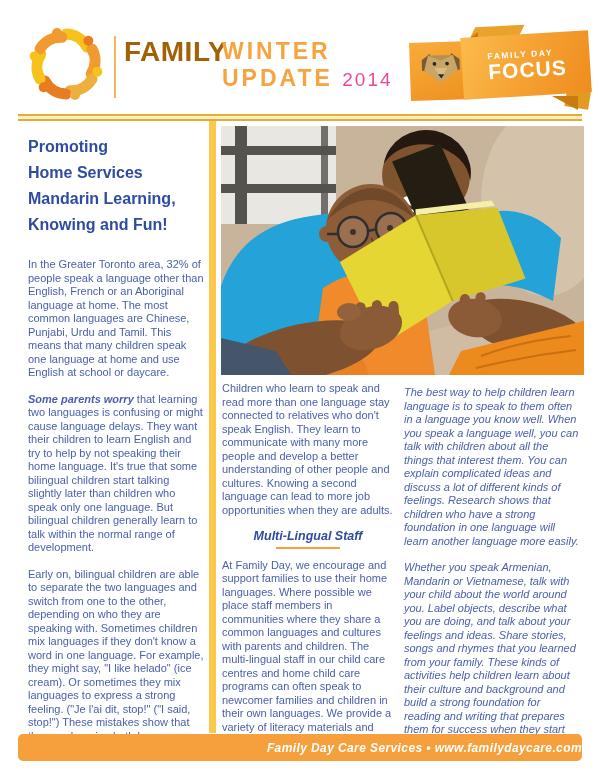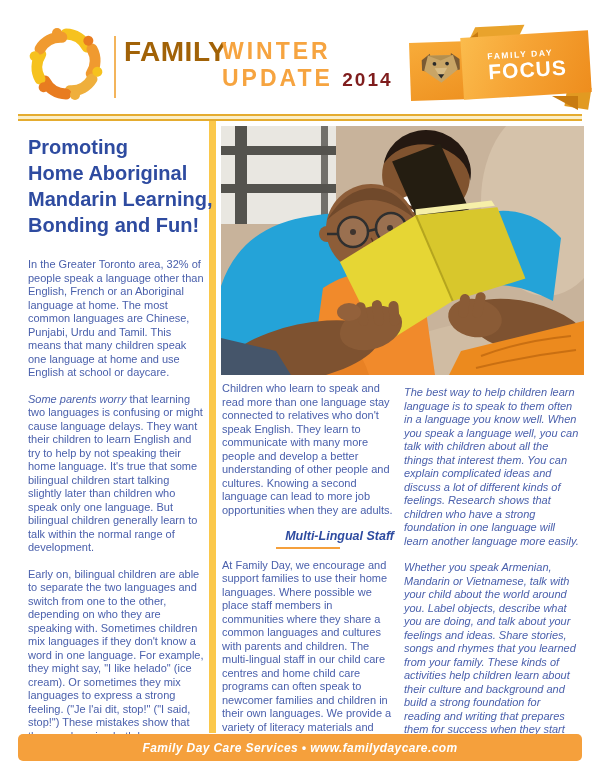--- a/index.html
+++ b/index.html
@@ -7,21 +7,21 @@
         font-family:"Liberation Sans",sans-serif;}
   .abs{position:absolute;}
 
   
   .logo-icon{left:26px;top:24px;width:80px;height:80px;}
   .logo-divider{left:114px;top:36px;width:2px;height:62px;background:#F3B45B;}
   .wordmark{left:124px;top:38px;color:#a16207;font-weight:700;font-size:28px;
             line-height:27px;letter-spacing:.5px;text-align:right;}
   .issue{left:222px;top:38px;color:#F6A440;font-weight:600;font-size:23px;
          line-height:27px;letter-spacing:3px;}
-  .issue .year{font-size:19px;font-weight:700;color:#7f1d1d;letter-spacing:2px;}
+  .issue .year{font-size:19px;font-weight:400;color:#ec4899;letter-spacing:2px;}
 
   
   .badge{left:402px;top:24px;width:188px;height:90px;}
   .badge .fold-top{left:70px;top:2px;width:48px;height:16px;background:#E9A32C;
                    transform:skewX(-28deg) rotate(-3deg);z-index:0;}
   .badge .fold-top-dark{left:60px;top:8px;width:0;height:0;z-index:1;
       border-left:16px solid transparent;border-bottom:12px solid #C87B10;}
   .badge .fold-br{left:164px;top:62px;width:24px;height:22px;background:#E29A21;
                   transform:rotate(9deg);z-index:0;}
   .badge .fold-br-dark{left:150px;top:72px;width:0;height:0;z-index:3;
@@ -36,37 +36,37 @@
   .badge .banner .small{font-size:8.5px;font-weight:600;letter-spacing:1.6px;}
   .badge .banner .big{font-size:21px;font-weight:700;letter-spacing:1px;line-height:22px;}
 
   
   .toprule{left:18px;top:114px;width:564px;height:7px;background:#FBEFC8;
            border-top:2px solid #E5AC2F;border-bottom:2px solid #E5AC2F;box-sizing:border-box;}
   .vstrip{left:209px;top:121px;width:7px;height:612px;background:#FBC84B;}
 
   
   .title{left:28px;top:134px;width:190px;color:#2E4BA0;font-weight:700;
-         font-size:20px;line-height:26px;}
+         font-size:16px;line-height:26px;}
   .bodycol{color:#4A60AC;font-size:11px;line-height:13.5px;}
   .bodycol p{margin:6px 0 13px 0;}
   .col1{left:28px;top:252px;width:176px;}
   .col2{left:222px;top:376px;width:172px;}
   .col3{left:404px;top:380px;width:176px;font-style:italic;}
-  .lead{font-weight:400;font-style:italic;}
-  .subhead{text-align:right;margin:2px 0 10px 0;}
+  .lead{font-weight:700;font-style:italic;}
+  .subhead{text-align:center;margin:2px 0 10px 0;}
   .subhead .sh-text{color:#2E4BA0;font-weight:700;font-style:italic;font-size:12.5px;}
   .subhead .sh-rule{width:64px;height:2px;background:#F5A03C;margin:3px auto 0;}
 
   
   .photo{left:221px;top:126px;width:363px;height:249px;overflow:hidden;}
 
   
   .footer{left:18px;top:734px;width:564px;height:27px;background:#F5A03C;border-radius:5px;
-          display:flex;align-items:center;justify-content:center;}
+          display:flex;align-items:center;justify-content:flex-end;}
   .footer .ft{color:#fff;font-size:12px;font-style:italic;font-weight:600;letter-spacing:.4px;}
 </style>
 </head>
 <body>
 
 <div class="page">
 
   <div class="abs logo-icon">
     <svg width="80" height="80" viewBox="0 0 80 80">
       <g>
@@ -197,23 +197,23 @@
 
       <polygon points="0,212 55,225 70,249 0,249" fill="#45556A"></polygon>
       <polygon points="240,225 363,195 363,249 228,249" fill="#EC8A1E"></polygon>
       <path d="M260 230 Q300 215 350 210" stroke="#C96F12" stroke-width="2" fill="none"></path>
       <path d="M255 242 Q305 230 355 224" stroke="#C96F12" stroke-width="2" fill="none"></path>
     </svg>
   </div>
 
   <div class="abs title">
     <div>Promoting</div>
-    <div>Home Aboriginal</div>
+    <div>Home Services</div>
     <div>Mandarin Learning,</div>
-    <div>Bonding and Fun!</div>
+    <div>Knowing and Fun!</div>
   </div>
 
   <div class="abs bodycol col1">
     <p>In the Greater Toronto area, 32% of people speak a language other than English, French or an Aboriginal language at home. The most common languages are Chinese, Punjabi, Urdu and Tamil. This means that many children speak one language at home and use English at school or daycare.</p>
     <p><span class="lead">Some parents worry</span><span> that learning two languages is confusing or might cause language delays. They want their children to learn English and try to help by not speaking their home language. It's true that some bilingual children start talking slightly later than children who speak only one language. But bilingual children generally learn to talk within the normal range of development.</span></p>
     <p>Early on, bilingual children are able to separate the two languages and switch from one to the other, depending on who they are speaking with. Sometimes children mix languages if they don't know a word in one language. For example, they might say, "I like helado" (ice cream). Or sometimes they mix languages to express a strong feeling. ("Je l'ai dit, stop!" ("I said, stop!") These mistakes show that they are learning both languages.</p>
   </div>
 
   <div class="abs bodycol col2">
     <p>Children who learn to speak and read more than one language stay connected to relatives who don't speak English. They learn to communicate with many more people and develop a better understanding of other people and cultures. Knowing a second language can lead to more job opportunities when they are adults.</p>

